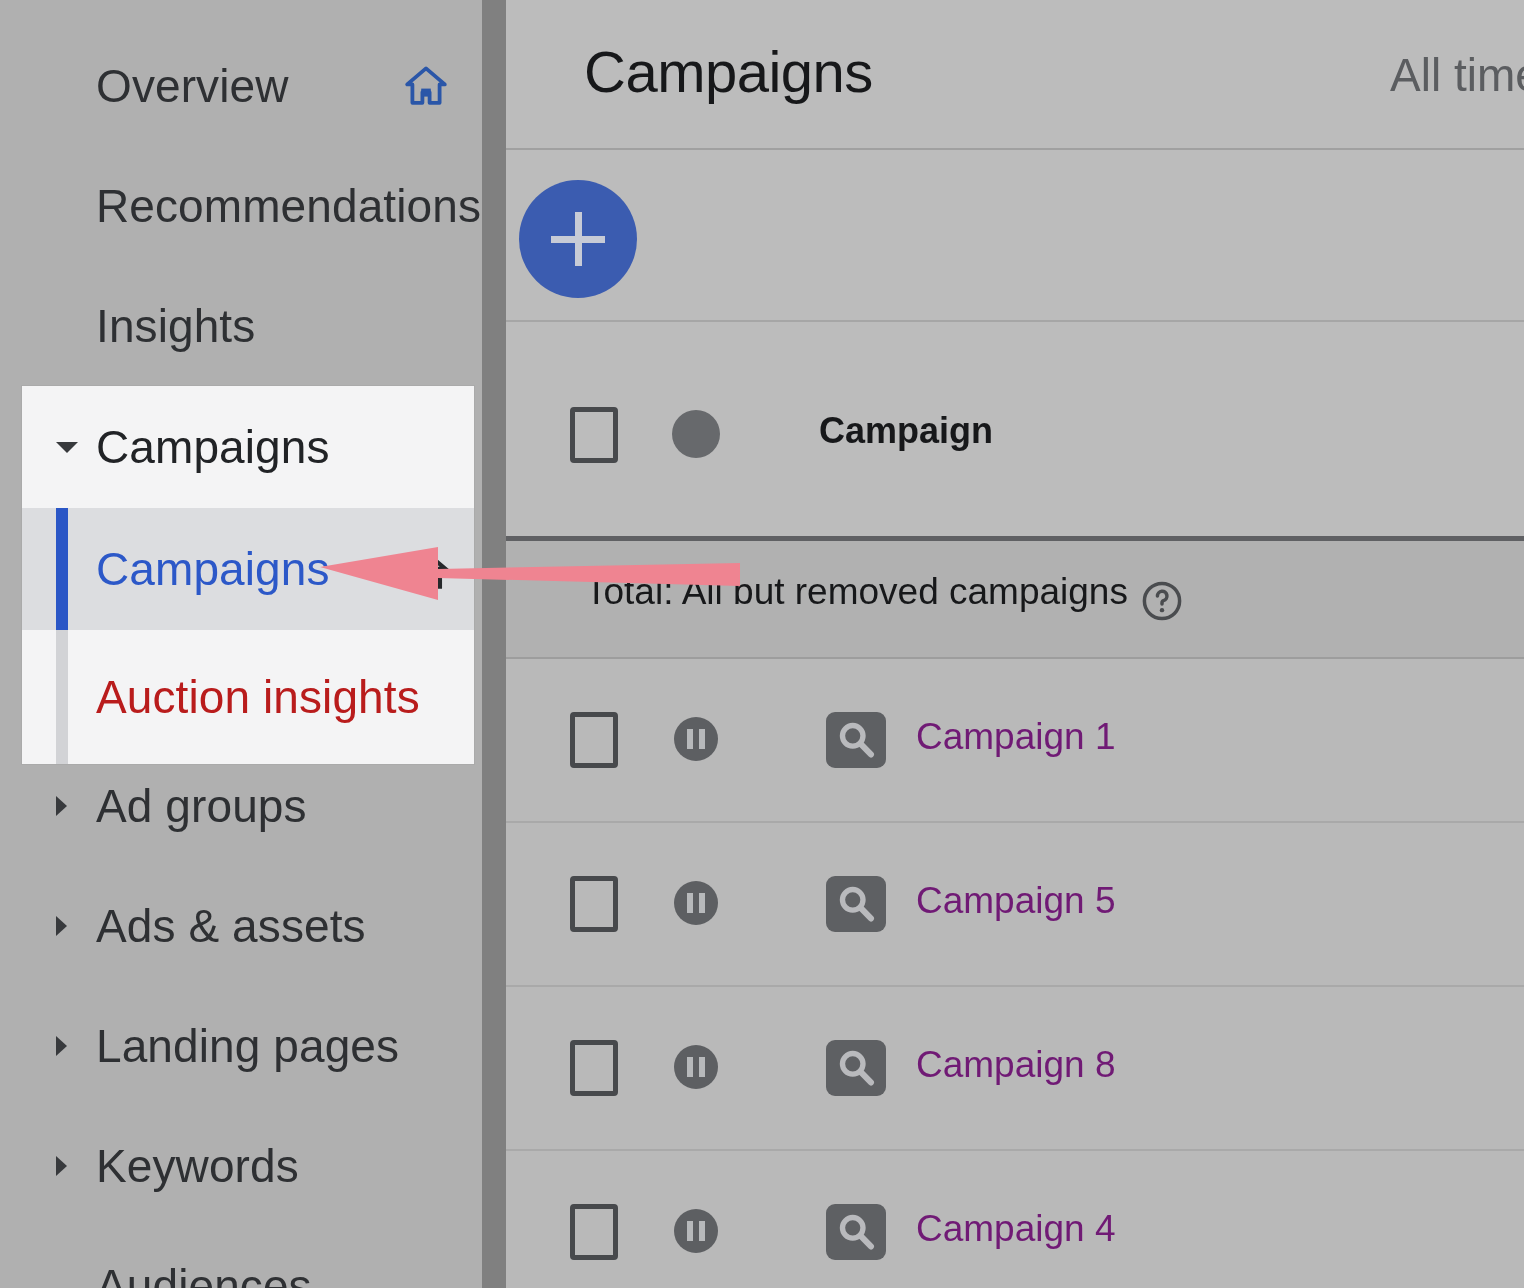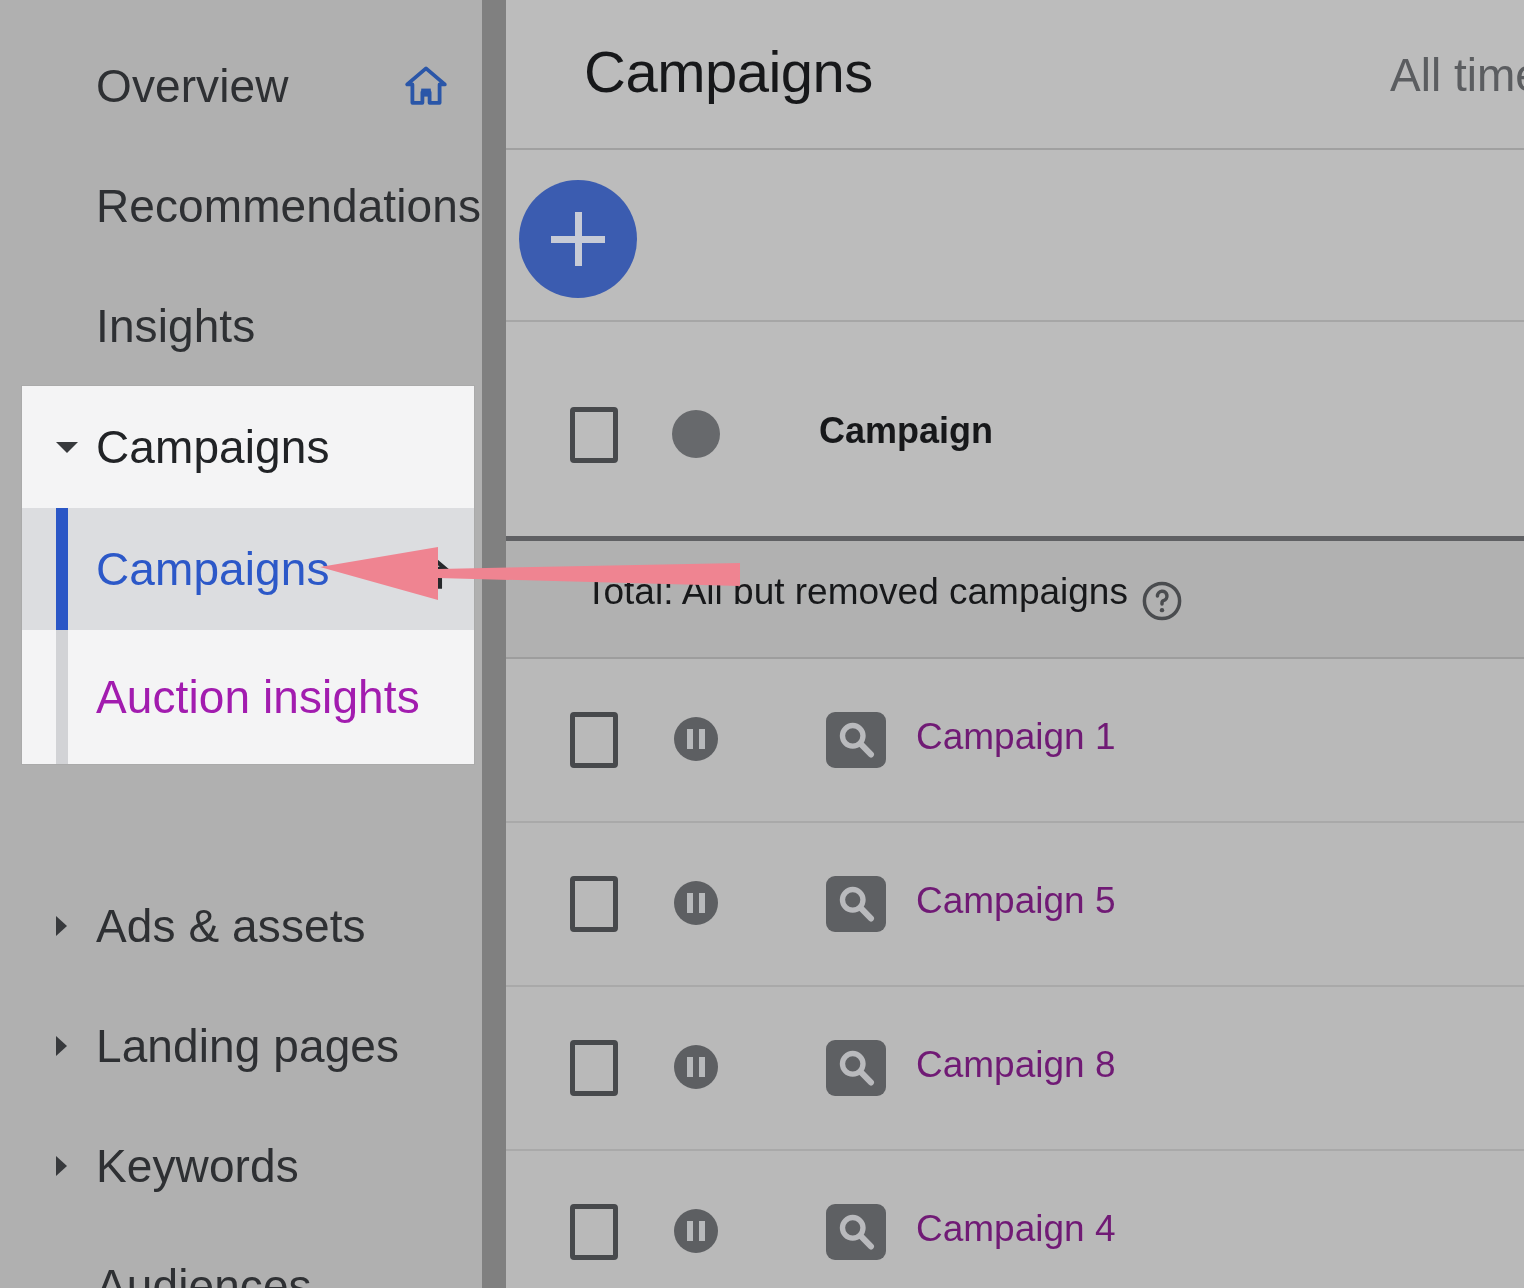--- a/index.html
+++ b/index.html
@@ -112,21 +112,21 @@
     display: flex; align-items: center;
     padding-left: 74px;
     box-sizing: border-box;
   }
   #hl-auction .bar {
     position: absolute;
     left: 34px; top: 0;
     width: 12px; height: 134px;
     background: #d2d3d6;
   }
-  #hl-auction .nav-label { color: #a21caf; }
+  #hl-auction .nav-label { color: #b91c1c; }
 
   
   .home-outline {
     position: absolute;
     left: 401px;
     top: 543px;
     width: 50px;
     height: 54px;
     z-index: 4;
   }
@@ -332,20 +332,24 @@
     </svg>
 
     <div class="nav-item" style="top:168px;height:76px;">
       <span class="nav-label">Recommendations</span>
     </div>
 
     <div class="nav-item" style="top:288px;height:76px;">
       <span class="nav-label">Insights</span>
     </div>
 
+    <div class="nav-item" style="top:768px;height:76px;">
+      <span class="caret right"></span>
+      <span class="nav-label">Ad groups</span>
+    </div>
 
     <div class="nav-item" style="top:888px;height:76px;">
       <span class="caret right"></span>
       <span class="nav-label">Ads &amp; assets</span>
     </div>
 
     <div class="nav-item" style="top:1008px;height:76px;">
       <span class="caret right"></span>
       <span class="nav-label">Landing pages</span>
     </div>

